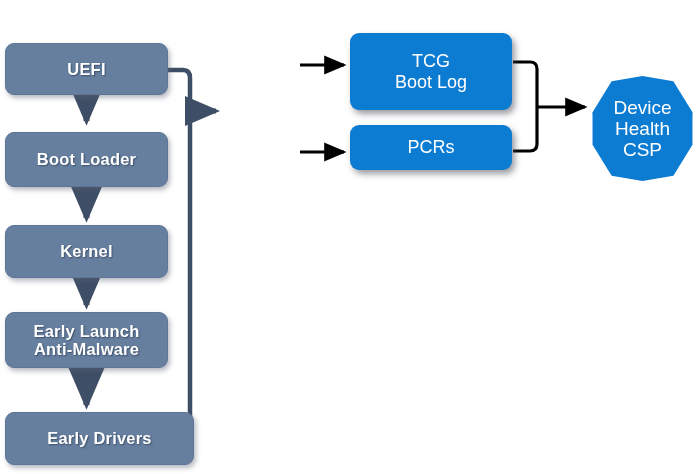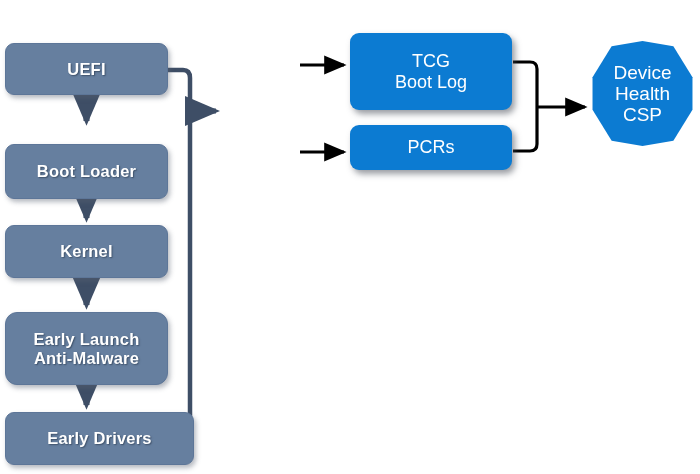--- a/index.html
+++ b/index.html
@@ -89,31 +89,31 @@
     -webkit-clip-path: polygon(
       50% 0%, 79.4% 4.9%, 97.6% 34.5%, 97.6% 65.5%, 79.4% 95.1%,
       50% 100%, 20.6% 95.1%, 2.4% 65.5%, 2.4% 34.5%, 20.6% 4.9%);
     clip-path: polygon(
       50% 0%, 79.4% 4.9%, 97.6% 34.5%, 97.6% 65.5%, 79.4% 95.1%,
       50% 100%, 20.6% 95.1%, 2.4% 65.5%, 2.4% 34.5%, 20.6% 4.9%);
   }
 
   
   #node-uefi          { left: 5px;   top: 43px;  width: 163px; height: 52px; }
-  #node-boot-loader   { left: 5px;   top: 144px; width: 163px; height: 55px; }
+  #node-boot-loader   { left: 5px;   top: 132px; width: 163px; height: 55px; }
   #node-kernel        { left: 5px;   top: 225px; width: 163px; height: 53px; }
-  #node-elam          { left: 5px;   top: 312px; width: 163px; height: 73px; border-radius: 12px; }
+  #node-elam          { left: 5px;   top: 312px; width: 163px; height: 56px; }
   #node-early-drivers { left: 5px;   top: 412px; width: 189px; height: 53px; }
 
   #node-tpm           { left: 222px; top: 58px;  width: 106px; height: 106px; }
 
   #node-tcg-boot-log  { left: 350px; top: 33px;  width: 162px; height: 77px; }
   #node-pcrs          { left: 350px; top: 125px; width: 162px; height: 45px; }
 
-  #node-device-health { left: 590px; top: 41px;  width: 105px; height: 105px; }
+  #node-device-health { left: 590px; top: 76px;  width: 105px; height: 105px; }
 </style>
 </head>
 <body>
 
 <div id="diagram-canvas">
 
   <svg id="connector-layer" viewBox="0 0 700 474" width="700" height="474" xmlns="http://www.w3.org/2000/svg">
     <defs>
       <marker id="arrow-slate" markerWidth="8" markerHeight="8" refX="6.2" refY="3" orient="auto" markerUnits="strokeWidth">
         <path d="M0,0 L7,3 L0,6 z" fill="#3e4e66"></path>

